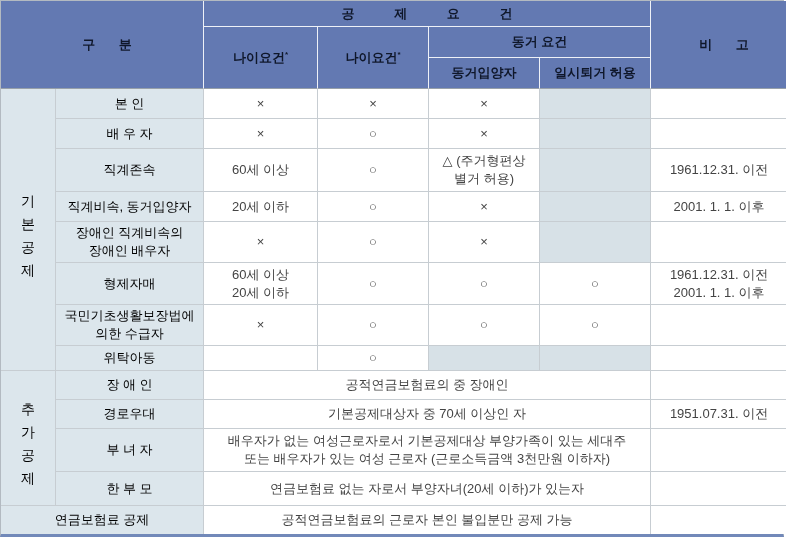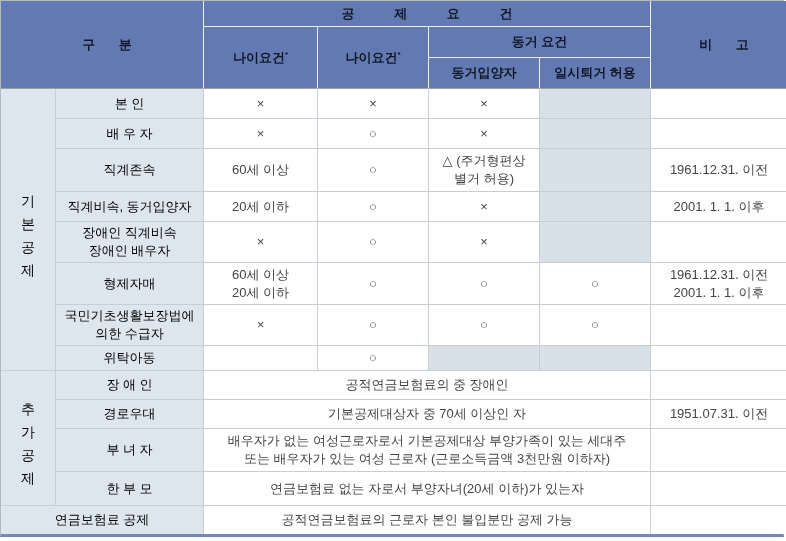--- a/index.html
+++ b/index.html
@@ -118,21 +118,21 @@
     </tr>
     <tr style="height:30px">
       <th>직계비속, 동거입양자</th>
       <td>20세 이하</td>
       <td>○</td>
       <td>×</td>
       <td class="shaded"></td>
       <td class="lastcol note">2001. 1. 1. 이후</td>
     </tr>
     <tr style="height:41px">
-      <th>장애인 직계비속
+      <th>장애인 직계비속의
 장애인 배우자</th>
       <td>×</td>
       <td>○</td>
       <td>×</td>
       <td class="shaded"></td>
       <td class="lastcol note"></td>
     </tr>
     <tr style="height:42px">
       <th>형제자매</th>
       <td>60세 이상

